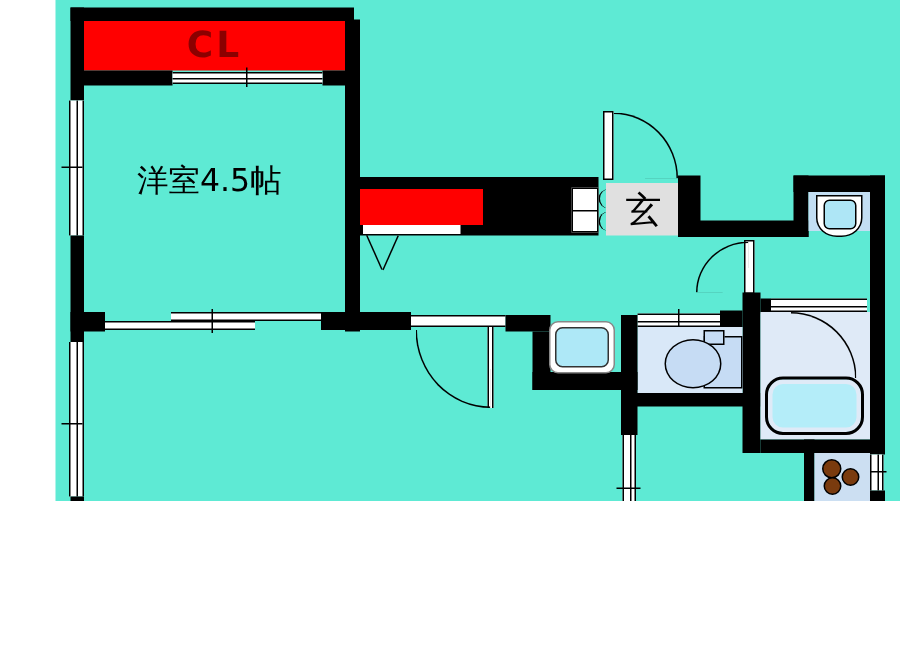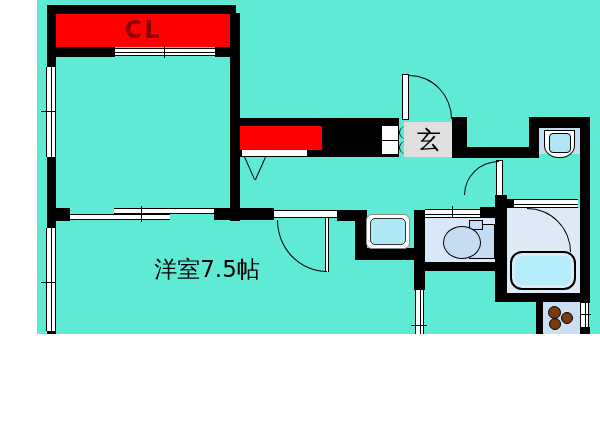--- a/index.html
+++ b/index.html
@@ -41,20 +41,21 @@
   <div class="abs" style="left:19px;top:14px;width:174px;height:33px;background:#ff0000;">
     <div class="lbl" style="line-height:33px;font-size:24px;font-weight:bold;color:#8b0000;letter-spacing:2px;">CL</div>
   </div>
   <div class="abs w" style="left:19px;top:47px;width:59px;height:10px;"></div>
   <div class="abs w" style="left:178px;top:47px;width:15px;height:10px;"></div>
   <div class="abs win" style="left:78px;top:48px;width:100px;height:8px;">
       <div class="mlh"></div>
     </div>
   <div class="abs tick" style="left:127px;top:45px;width:1px;height:13px;"></div>
 
+  <div class="abs lbl" style="left:15px;top:106px;width:175px;font-size:21px;">洋室4.5帖</div>
 
   <div class="abs w" style="left:10px;top:208px;width:23px;height:13px;"></div>
   <div class="abs win" style="left:77px;top:208px;width:100px;height:6px;"></div>
   <div class="abs win" style="left:33px;top:214px;width:100px;height:6px;"></div>
   <div class="abs tick" style="left:104px;top:206px;width:1px;height:16px;"></div>
   <div class="abs w" style="left:177px;top:208px;width:60px;height:12px;"></div>
   <div class="abs win" style="left:237px;top:210px;width:63px;height:8px;"></div>
   <div class="abs w" style="left:300px;top:210px;width:30px;height:11px;"></div>
 
   <div class="abs leafv" style="left:288px;top:218px;width:4px;height:54px;"></div>
@@ -138,18 +139,17 @@
   <div class="abs" style="left:451px;top:341px;width:34px;height:19px;background:#b8ecf8;border:1px solid #000;border-radius:6px;"></div>
 
   <div class="abs win" style="left:63px;top:362px;width:75px;height:6px;"></div>
   <div class="abs win" style="left:120px;top:367px;width:77px;height:6px;"></div>
   <div class="abs tick" style="left:129px;top:359px;width:1px;height:16px;"></div>
   <div class="abs w" style="left:197px;top:362px;width:241px;height:12px;"></div>
   <div class="abs win" style="left:428px;top:362px;width:44px;height:6px;"></div>
   <div class="abs win" style="left:466px;top:367px;width:47px;height:6px;"></div>
   <div class="abs tick" style="left:468px;top:359px;width:1px;height:16px;"></div>
 
-  <div class="abs lbl" style="left:75px;top:254px;width:190px;font-size:23px;">洋室7.5帖</div>
 
   <div class="abs" style="left:13px;top:370px;width:536px;height:50px;border:1px solid #000;border-top:none;"></div>
   <div class="abs" style="left:19px;top:370px;width:524px;height:42px;border:1px solid #000;border-top:none;"></div>
 
 </div>
 
 </body></html>

